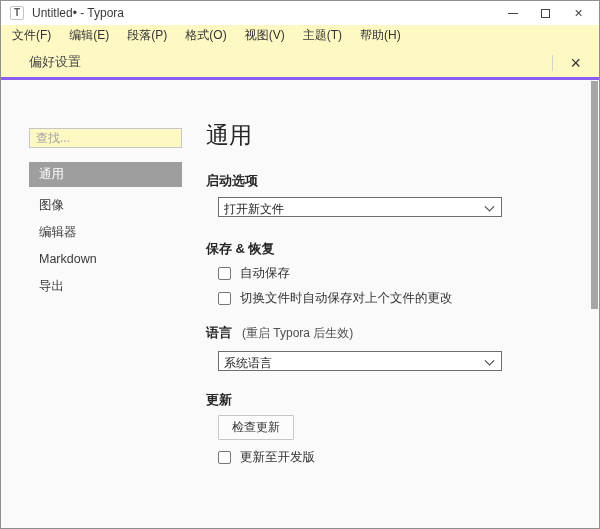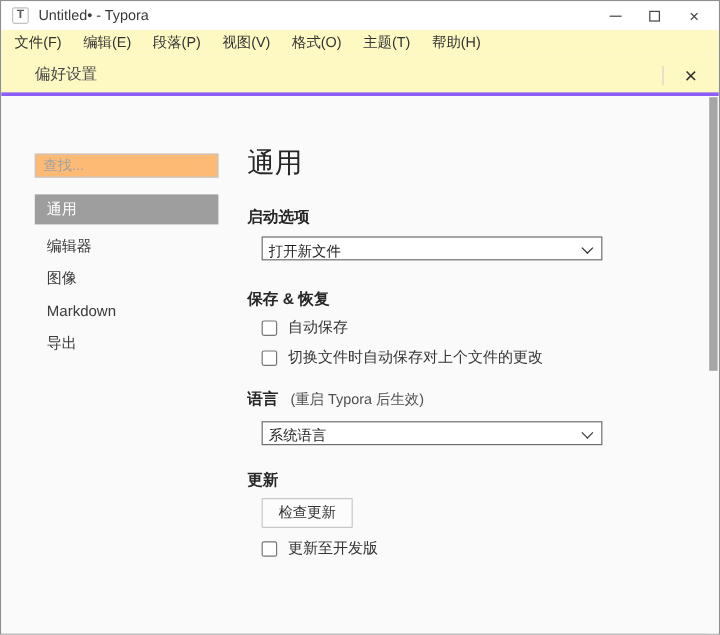--- a/index.html
+++ b/index.html
@@ -25,21 +25,21 @@
   .dlg-title { margin-left:28px; font-size:13px; color:#4a4a4a; }
   .dlg-right { position:absolute; right:0; top:0; height:34px; display:flex; align-items:center; }
   .dlg-divider { width:1px; height:16px; background:#d2d2d2; }
   .dlg-close { font-size:18px; color:#333; padding:0 18px 0 17px; line-height:1; }
 
   
   .content { position:absolute; top:79px; left:0; right:0; bottom:0; background:#fafafa; }
 
   
   .sidebar { position:absolute; left:28px; top:48px; width:153px; }
-  .search-input { width:100%; height:20px; border:1px solid #c6c6c6; background:#fdba74; font-size:12px; padding:0 6px; color:#333; outline:none; }
+  .search-input { width:100%; height:20px; border:1px solid #c6c6c6; background:#fef9c3; font-size:12px; padding:0 6px; color:#333; outline:none; }
   .search-input::placeholder { color:#a2a2a2; }
   .nav { margin-top:14px; }
   .nav-item { height:25px; line-height:25px; padding-left:10px; font-size:12.5px; color:#3a3a3a; margin-bottom:2px; }
   .nav-item.selected { background:#9e9e9e; color:#fff; margin-bottom:6px; }
 
   
   .main { position:absolute; left:205px; top:0; width:300px; }
   .page-heading { margin-top:40px; font-size:23px; font-weight:400; color:#262626; line-height:30px; }
   .section-label { font-size:13px; font-weight:bold; color:#262626; line-height:15px; }
   .lbl-startup { margin-top:23px; }
@@ -80,42 +80,42 @@
       <div class="win-btn">
           <span class="glyph-close">×</span>
         </div>
     </div>
   </div>
 
   <div class="menubar">
     <span class="menu-item">文件(F)</span>
     <span class="menu-item">编辑(E)</span>
     <span class="menu-item">段落(P)</span>
+    <span class="menu-item">格式(O)</span>
     <span class="menu-item">视图(V)</span>
-    <span class="menu-item">格式(O)</span>
     <span class="menu-item">主题(T)</span>
     <span class="menu-item">帮助(H)</span>
   </div>
 
   <div class="dlg-header">
     <span class="dlg-title">偏好设置</span>
     <div class="dlg-right">
       <span class="dlg-divider"></span>
       <span class="dlg-close">×</span>
     </div>
   </div>
 
   <div class="content">
 
     <div class="sidebar">
       <input class="search-input" type="text" placeholder="查找..." style="">
       <div class="nav">
         <div class="nav-item selected">通用</div>
+        <div class="nav-item">图像</div>
         <div class="nav-item">编辑器</div>
-        <div class="nav-item">图像</div>
         <div class="nav-item">Markdown</div>
         <div class="nav-item">导出</div>
       </div>
     </div>
 
     <div class="main">
       <div class="page-heading">通用</div>
 
       <div class="section-label lbl-startup">启动选项</div>
       <div class="select-box indent">

